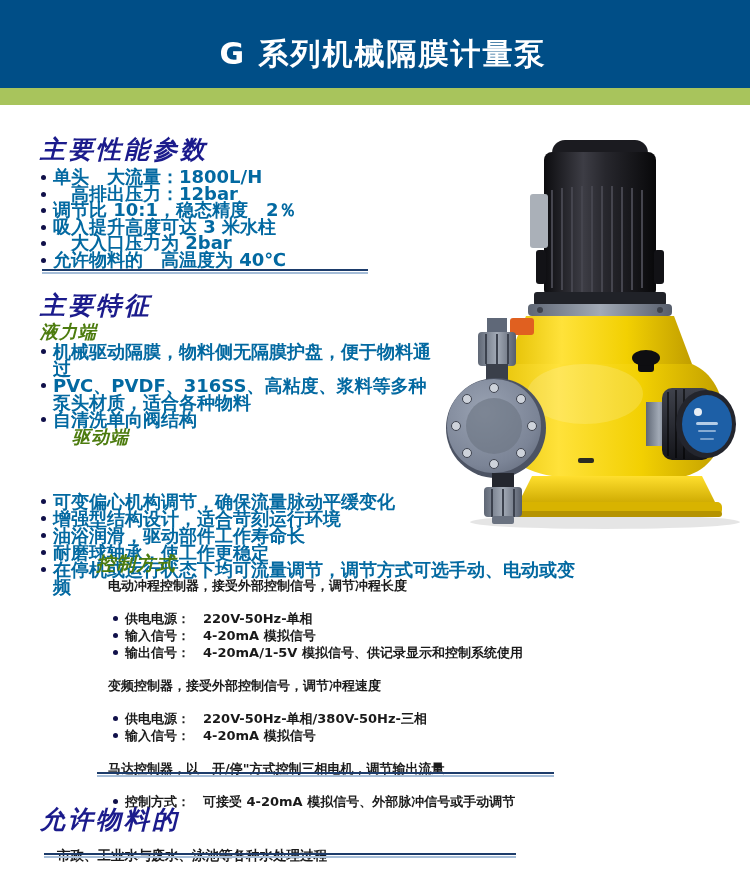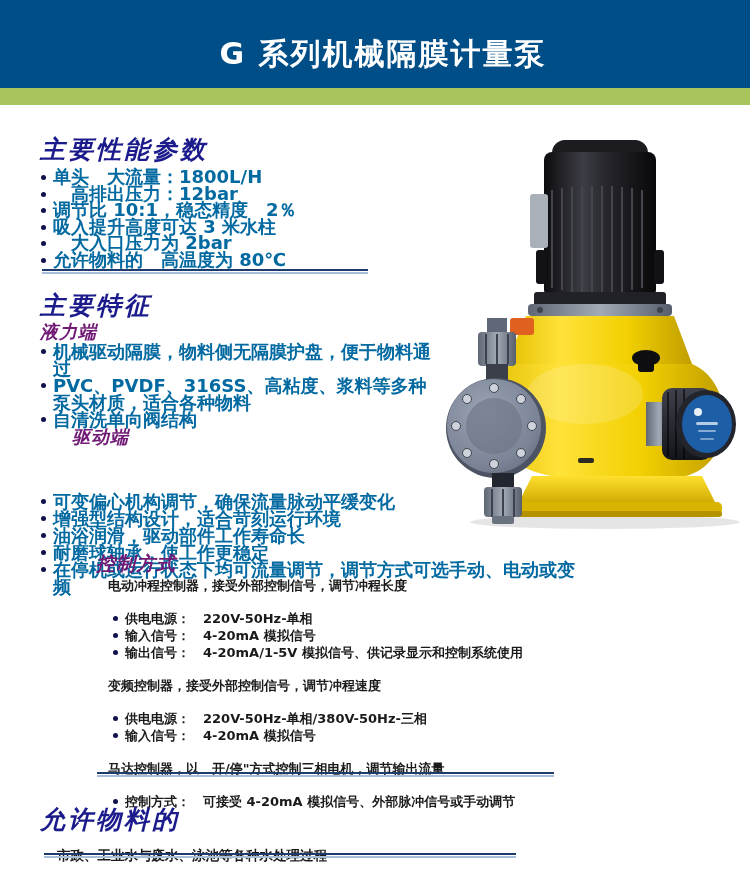--- a/index.html
+++ b/index.html
@@ -21,21 +21,21 @@
     color:#ffffff;font-size:30px;font-weight:bold;letter-spacing:2px;
   }
   .green-band{position:absolute;left:0;top:88px;width:750px;height:17px;background:var(--band-green);}
 
   
   .sec-heading{
     position:absolute;margin:0;color:var(--heading-navy);
     font-size:25px;font-weight:bold;font-style:italic;letter-spacing:3px;white-space:nowrap;
   }
   .sub-heading{
-    position:absolute;margin:0;color:#701a75;
+    position:absolute;margin:0;color:#4d7c0f;
     font-size:18px;font-weight:bold;font-style:italic;letter-spacing:1px;white-space:nowrap;
   }
 
   
   .spec-list{position:absolute;margin:0;padding:0;list-style:none;}
   .spec-list li{
     position:relative;padding-left:13px;font-size:18px;line-height:16.5px;
     font-weight:700;color:#0369a1;
   }
   .spec-list li::before{
@@ -94,21 +94,21 @@
   </div>
   <div class="green-band"></div>
 
   <h2 class="sec-heading h-performance">主要性能参数</h2>
   <ul class="spec-list list-performance">
     <li>单头　大流量：1800L/H</li>
     <li>　高排出压力：12bar</li>
     <li>调节比 10:1，稳态精度　2％</li>
     <li>吸入提升高度可达 3 米水柱</li>
     <li>　大入口压力为 2bar</li>
-    <li>允许物料的　高温度为 80℃</li>
+    <li>允许物料的　高温度为 40℃</li>
   </ul>
   <div class="section-divider sep-1"></div>
 
   <h2 class="sec-heading h-features">主要特征</h2>
 
   <h3 class="sub-heading sh-hydraulic">液力端</h3>
   <ul class="spec-list features-list list-hydraulic">
     <li>机械驱动隔膜，物料侧无隔膜护盘，便于物料通过</li>
     <li>PVC、PVDF、316SS、高粘度、浆料等多种泵头材质，适合各种物料</li>
     <li>自清洗单向阀结构</li>

